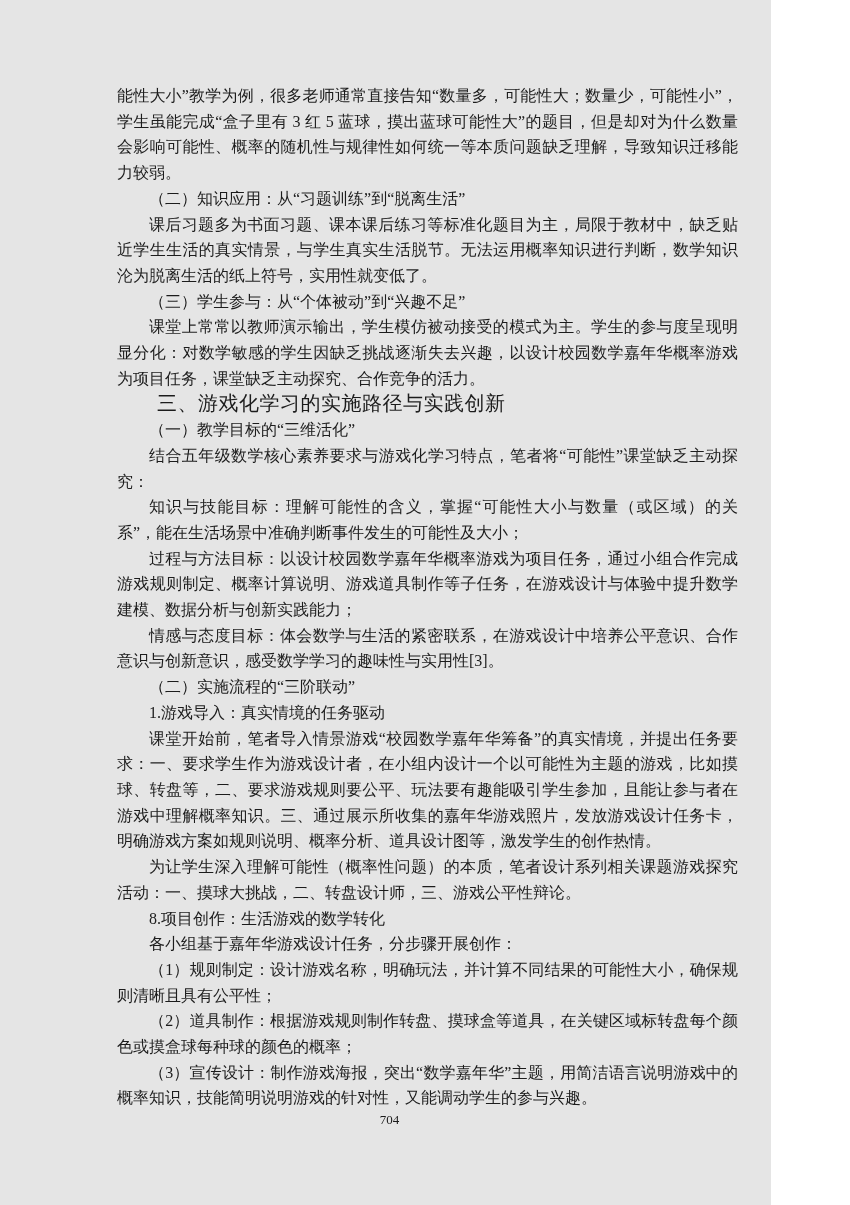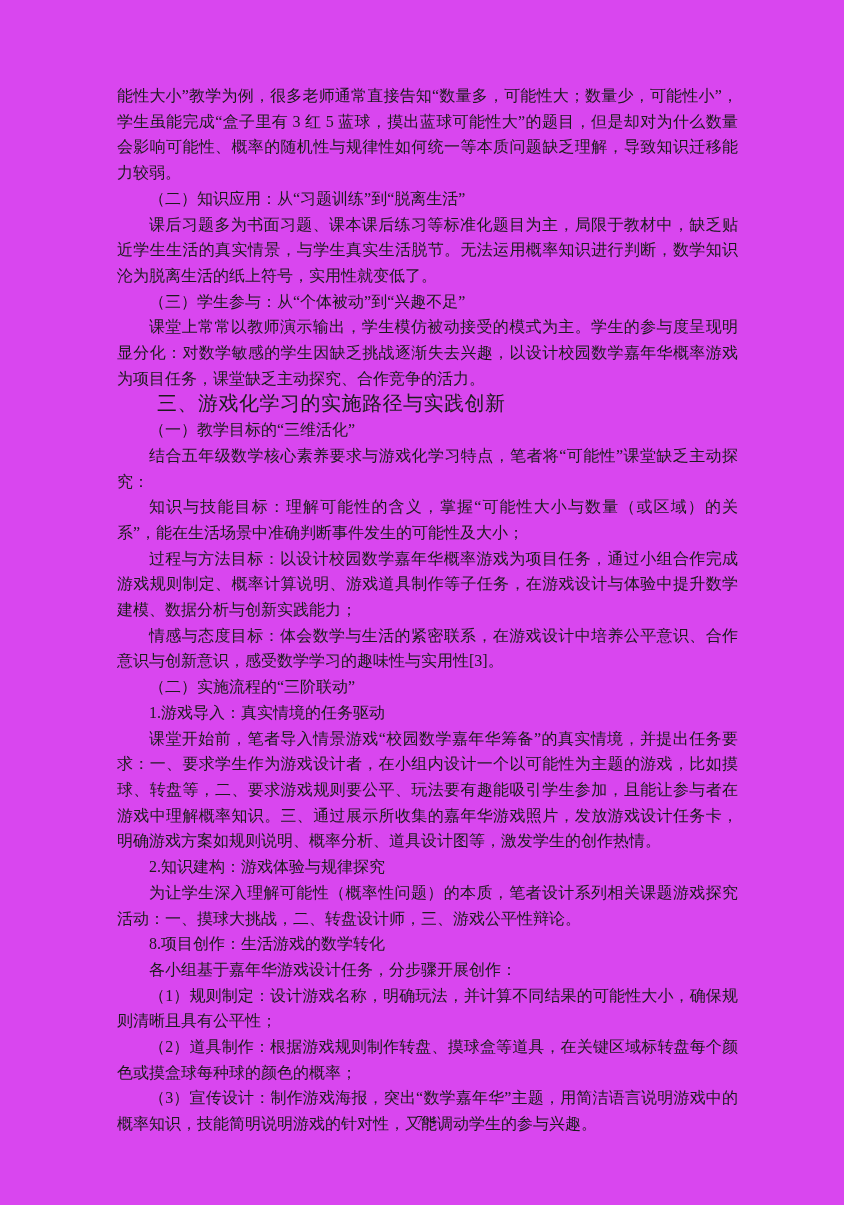--- a/index.html
+++ b/index.html
@@ -2,23 +2,23 @@
 <html><head>
 <meta charset="utf-8">
 <style>
   html, body {
     margin: 0;
     padding: 0;
     background: #ffffff;
   }
   .page {
     position: relative;
-    width: 844px;
+    width: 771px;
     height: 1205px;
-    background: #d946ef;
+    background: #e5e5e5;
     overflow: hidden;
   }
   .doc-body {
     position: absolute;
     left: 117px;
     top: 83px;
     width: 621px;
     font-family: "Liberation Serif", "DejaVu Serif", serif;
     font-size: 16px;
     line-height: 25.7px;
@@ -61,21 +61,20 @@
       <p class="indent">课堂上常常以教师演示输出，学生模仿被动接受的模式为主。学生的参与度呈现明显分化：对数学敏感的学生因缺乏挑战逐渐失去兴趣，以设计校园数学嘉年华概率游戏为项目任务，课堂缺乏主动探究、合作竞争的活力。</p>
       <p class="indent bold">三、游戏化学习的实施路径与实践创新</p>
       <p class="indent">（一）教学目标的“三维活化”</p>
       <p class="indent">结合五年级数学核心素养要求与游戏化学习特点，笔者将“可能性”课堂缺乏主动探究：</p>
       <p class="indent">知识与技能目标：理解可能性的含义，掌握“可能性大小与数量（或区域）的关系”，能在生活场景中准确判断事件发生的可能性及大小；</p>
       <p class="indent">过程与方法目标：以设计校园数学嘉年华概率游戏为项目任务，通过小组合作完成游戏规则制定、概率计算说明、游戏道具制作等子任务，在游戏设计与体验中提升数学建模、数据分析与创新实践能力；</p>
       <p class="indent">情感与态度目标：体会数学与生活的紧密联系，在游戏设计中培养公平意识、合作意识与创新意识，感受数学学习的趣味性与实用性[3]。</p>
       <p class="indent">（二）实施流程的“三阶联动”</p>
       <p class="indent">1.游戏导入：真实情境的任务驱动</p>
       <p class="indent">课堂开始前，笔者导入情景游戏“校园数学嘉年华筹备”的真实情境，并提出任务要求：一、要求学生作为游戏设计者，在小组内设计一个以可能性为主题的游戏，比如摸球、转盘等，二、要求游戏规则要公平、玩法要有趣能吸引学生参加，且能让参与者在游戏中理解概率知识。三、通过展示所收集的嘉年华游戏照片，发放游戏设计任务卡，明确游戏方案如规则说明、概率分析、道具设计图等，激发学生的创作热情。</p>
-      <p class="indent">2.知识建构：游戏体验与规律探究</p>
       <p class="indent">为让学生深入理解可能性（概率性问题）的本质，笔者设计系列相关课题游戏探究活动：一、摸球大挑战，二、转盘设计师，三、游戏公平性辩论。</p>
       <p class="indent">8.项目创作：生活游戏的数学转化</p>
       <p class="indent">各小组基于嘉年华游戏设计任务，分步骤开展创作：</p>
       <p class="indent">（1）规则制定：设计游戏名称，明确玩法，并计算不同结果的可能性大小，确保规则清晰且具有公平性；</p>
       <p class="indent">（2）道具制作：根据游戏规则制作转盘、摸球盒等道具，在关键区域标转盘每个颜色或摸盒球每种球的颜色的概率；</p>
       <p class="indent">（3）宣传设计：制作游戏海报，突出“数学嘉年华”主题，用简洁语言说明游戏中的概率知识，技能简明说明游戏的针对性，又能调动学生的参与兴趣。</p>
     </main>
   <footer class="page-footer">
     <span>704</span>
   </footer>

